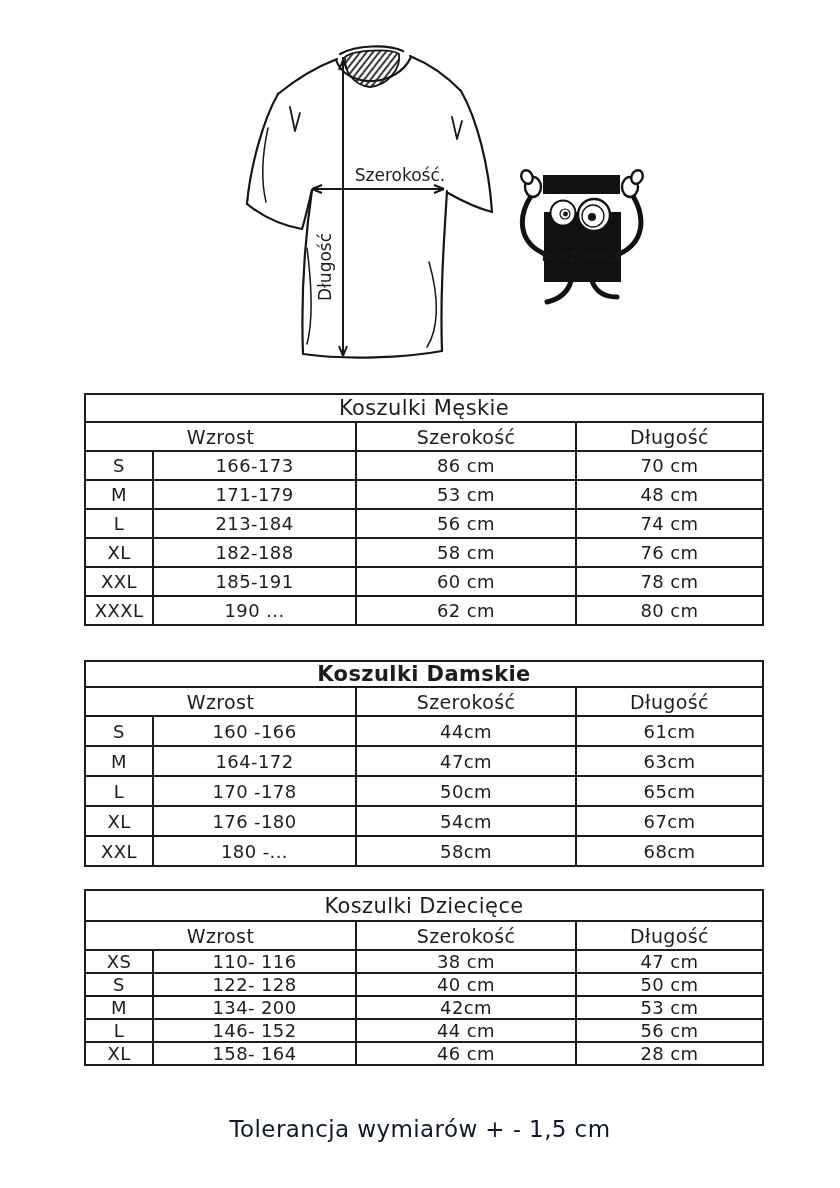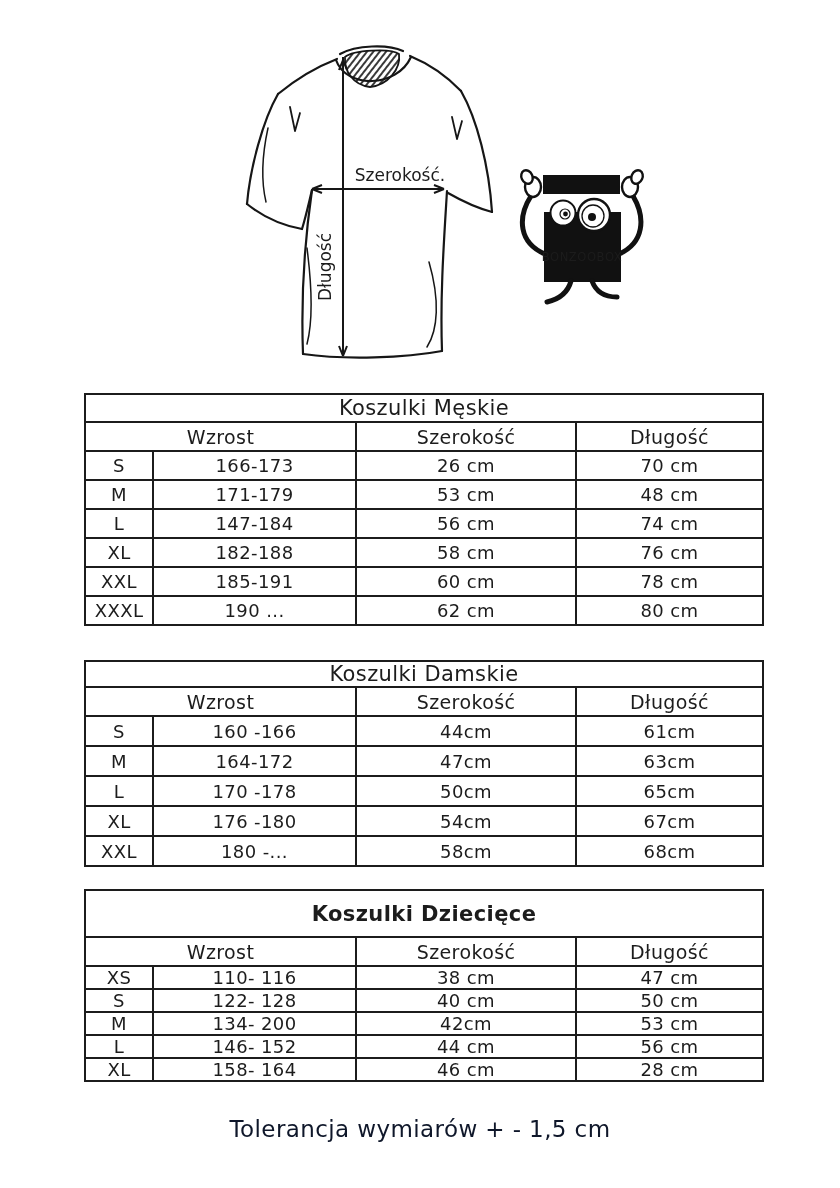--- a/index.html
+++ b/index.html
@@ -14,24 +14,24 @@
   }
   .size-table td {
     border:2px solid #1c1c1c; padding:0; vertical-align:middle;
     font-size:18px; letter-spacing:0.4px; overflow:hidden; white-space:nowrap;
   }
   .size-table .title-row td { font-size:21px; }
   .size-table .header-row td { font-size:19px;margin-left:16px; }
   .t1 tr { height:29px;padding-left:44px; }
   .t1 .title-row { height:28px; }
   .t2 tr { height:30px; }
-  .t2 .title-row { height:15px; }
+  .t2 .title-row { height:15px;font-weight:bold; }
   .t2 .header-row { height:29px; }
   .t3 tr { height:15px; }
-  .t3 .title-row { height:47px;font-weight:bold; }
+  .t3 .title-row { height:31px; }
   .t3 .header-row { height:29px; }
   .t1 { top:393px; }
   .t2 { top:660px; }
   .t3 { top:889px; }
   .footer-note {
     position:absolute; top:1116px; left:0; width:840px; text-align:center;
     font-size:23px; letter-spacing:0.4px; color:#0f172a;
   }
   svg text { font-family:"DejaVu Sans","Liberation Sans",sans-serif; fill:#1c1c1c; }
 </style>
@@ -124,32 +124,32 @@
           <td colspan="4">Koszulki Męskie</td>
         </tr>
     <tr class="header-row">
       <td colspan="2">Wzrost</td>
       <td>Szerokość</td>
       <td>Długość</td>
     </tr>
     <tr>
       <td>S</td>
       <td>166-173</td>
-      <td>26 cm</td>
+      <td>86 cm</td>
       <td>70 cm</td>
     </tr>
     <tr>
       <td>M</td>
       <td>171-179</td>
       <td>53 cm</td>
       <td>48 cm</td>
     </tr>
     <tr>
       <td>L</td>
-      <td>147-184</td>
+      <td>213-184</td>
       <td>56 cm</td>
       <td>74 cm</td>
     </tr>
     <tr>
       <td>XL</td>
       <td>182-188</td>
       <td>58 cm</td>
       <td>76 cm</td>
     </tr>
     <tr>

